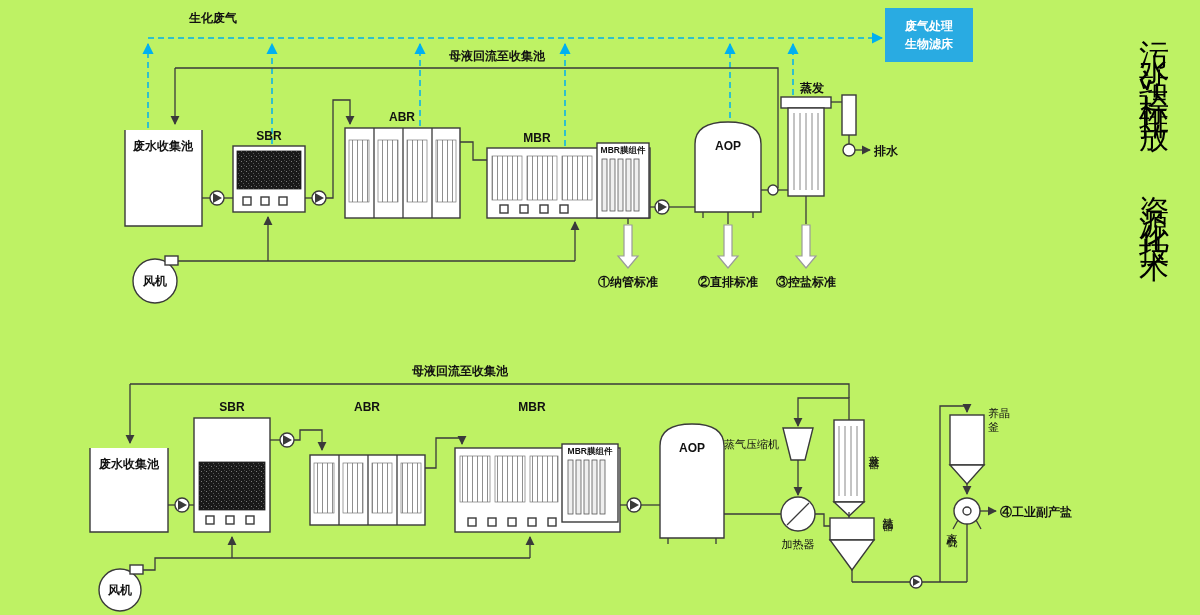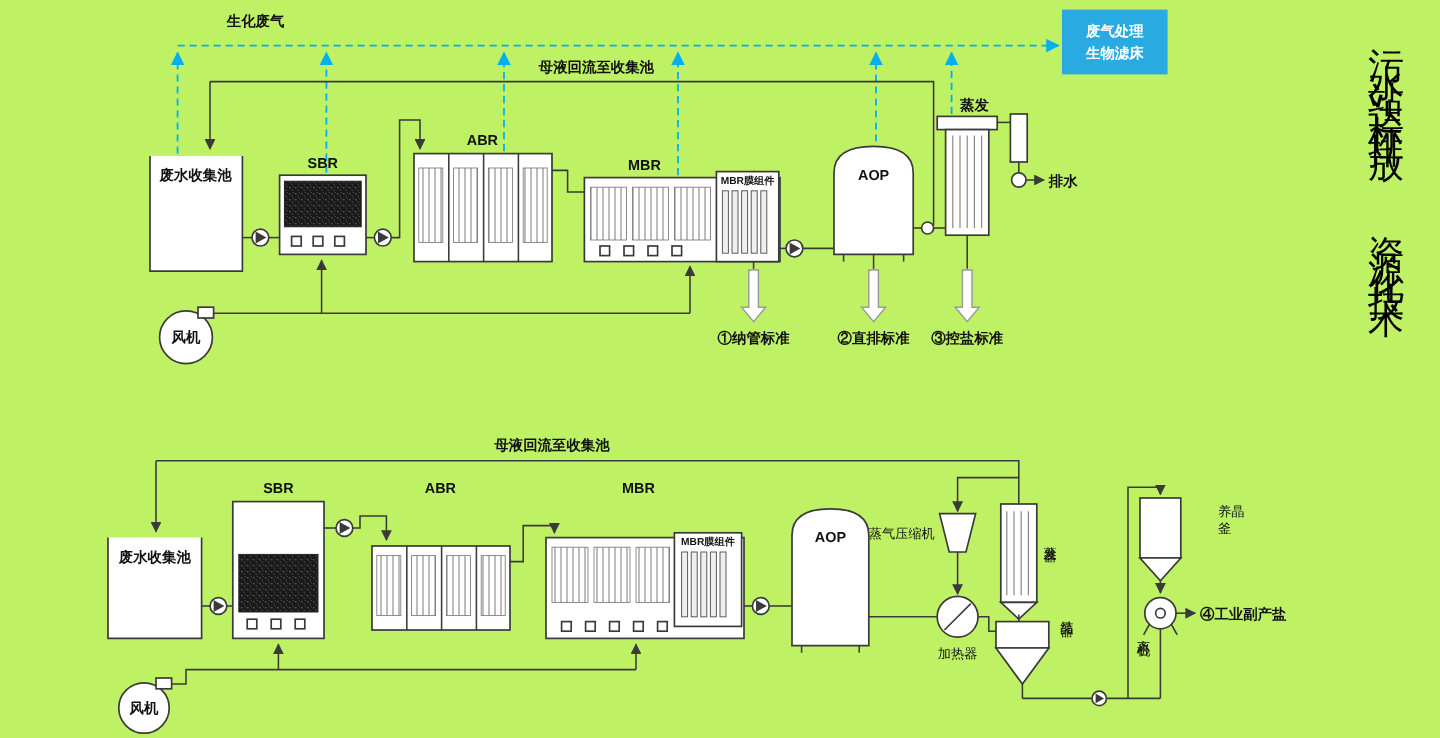--- a/index.html
+++ b/index.html
@@ -17,22 +17,22 @@
   .gasline{stroke:var(--gas-line);stroke-width:1.5;fill:none;stroke-dasharray:6 4;}
   .vessel{stroke:var(--line);stroke-width:1.4;fill:#fff;}
   .thin{stroke:#888;stroke-width:1;fill:none;}
   .harrow{stroke:var(--hollow-arrow);stroke-width:1.2;fill:#fff;}
   .lbl{font:600 12px "Liberation Sans",sans-serif;fill:#111;}
   .lbl-sm{font:400 11px "Liberation Sans",sans-serif;fill:#111;}
   .lbl-xs{font:600 8.5px "Liberation Sans",sans-serif;fill:#111;}
   .gasbox-txt{font:600 12px "Liberation Sans",sans-serif;fill:var(--gas-box-text);}
   .vlabel{position:absolute;writing-mode:vertical-rl;font:400 11px "Liberation Sans",sans-serif;
           color:#111;letter-spacing:2px;}
-  .klabel{position:absolute;left:988px;top:420px;width:26px;font:400 11px "Liberation Sans",sans-serif;
-          color:#111;line-height:1.3;margin-left:27px;}
+  .klabel{position:absolute;left:988px;top:406px;width:26px;font:400 11px "Liberation Sans",sans-serif;
+          color:#111;line-height:1.3;}
   .side-title{position:absolute;right:44px;top:16px;height:596px;writing-mode:vertical-rl;
           font-family:"DejaVu Serif","Liberation Serif",serif;font-size:30px;color:#000;
           letter-spacing:14px;}
   .side-title .part2{margin-top:34px;}
 </style>
 </head>
 <body>
 
 <div id="stage">
 

